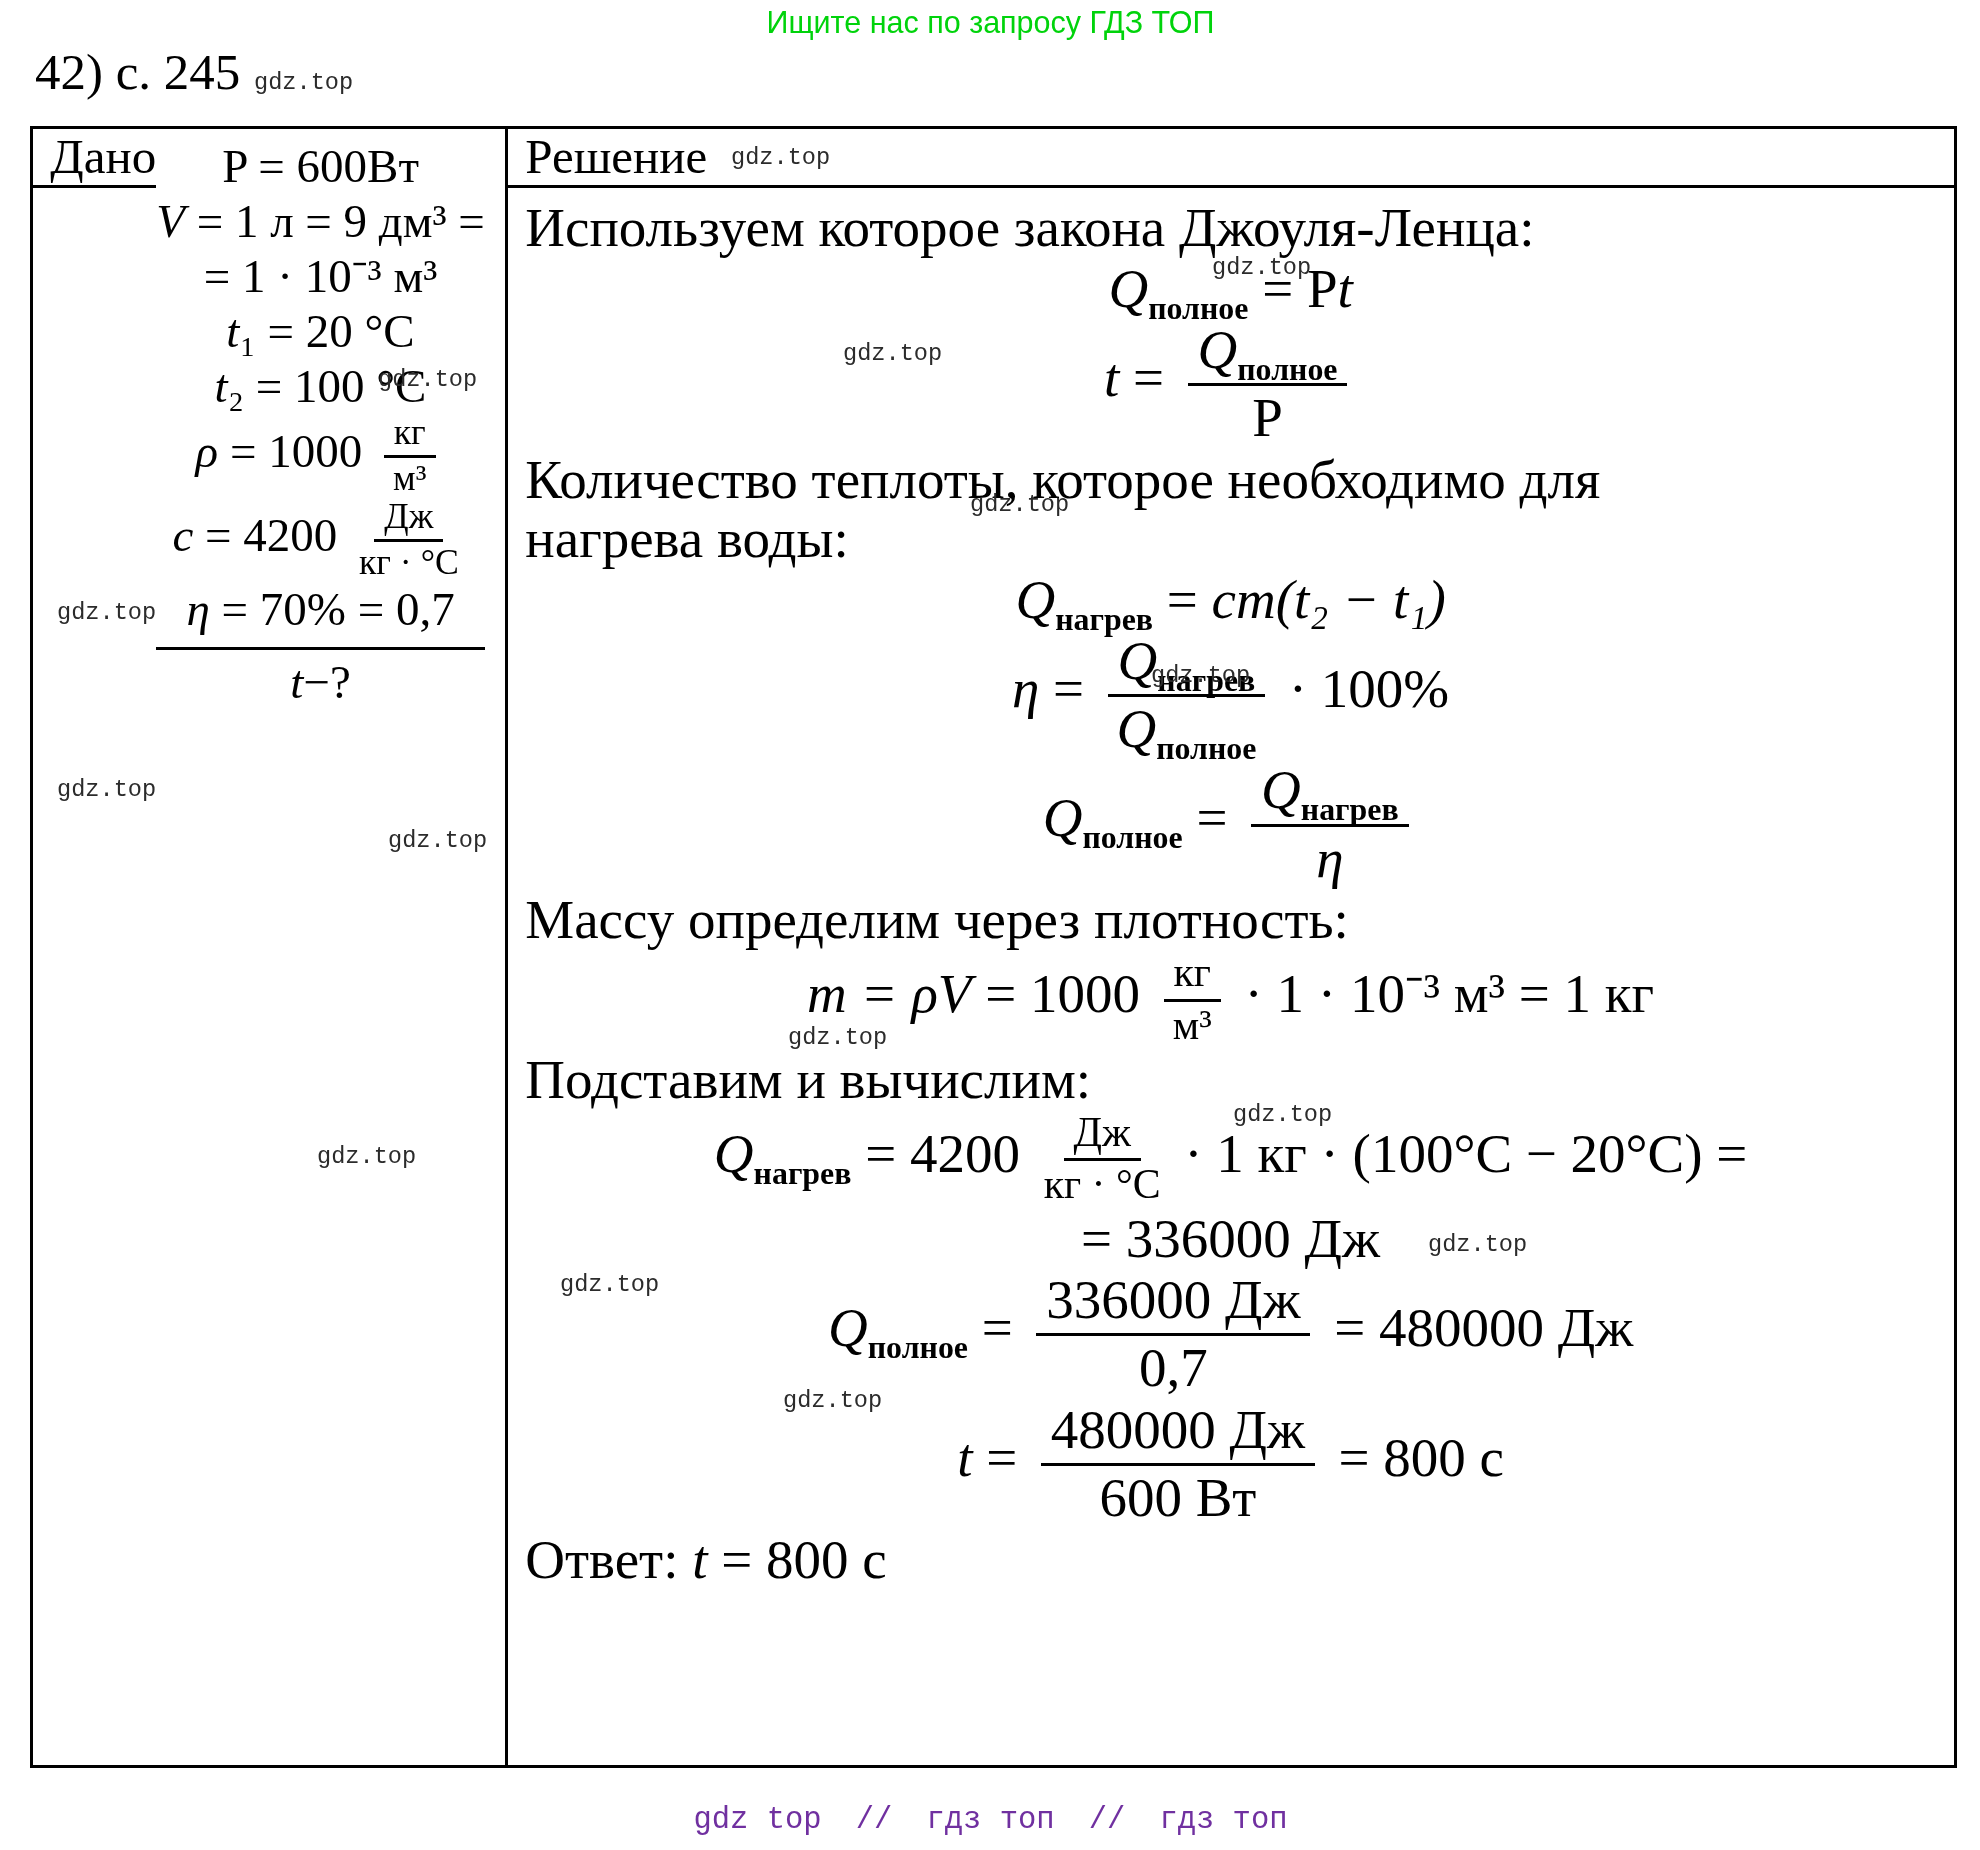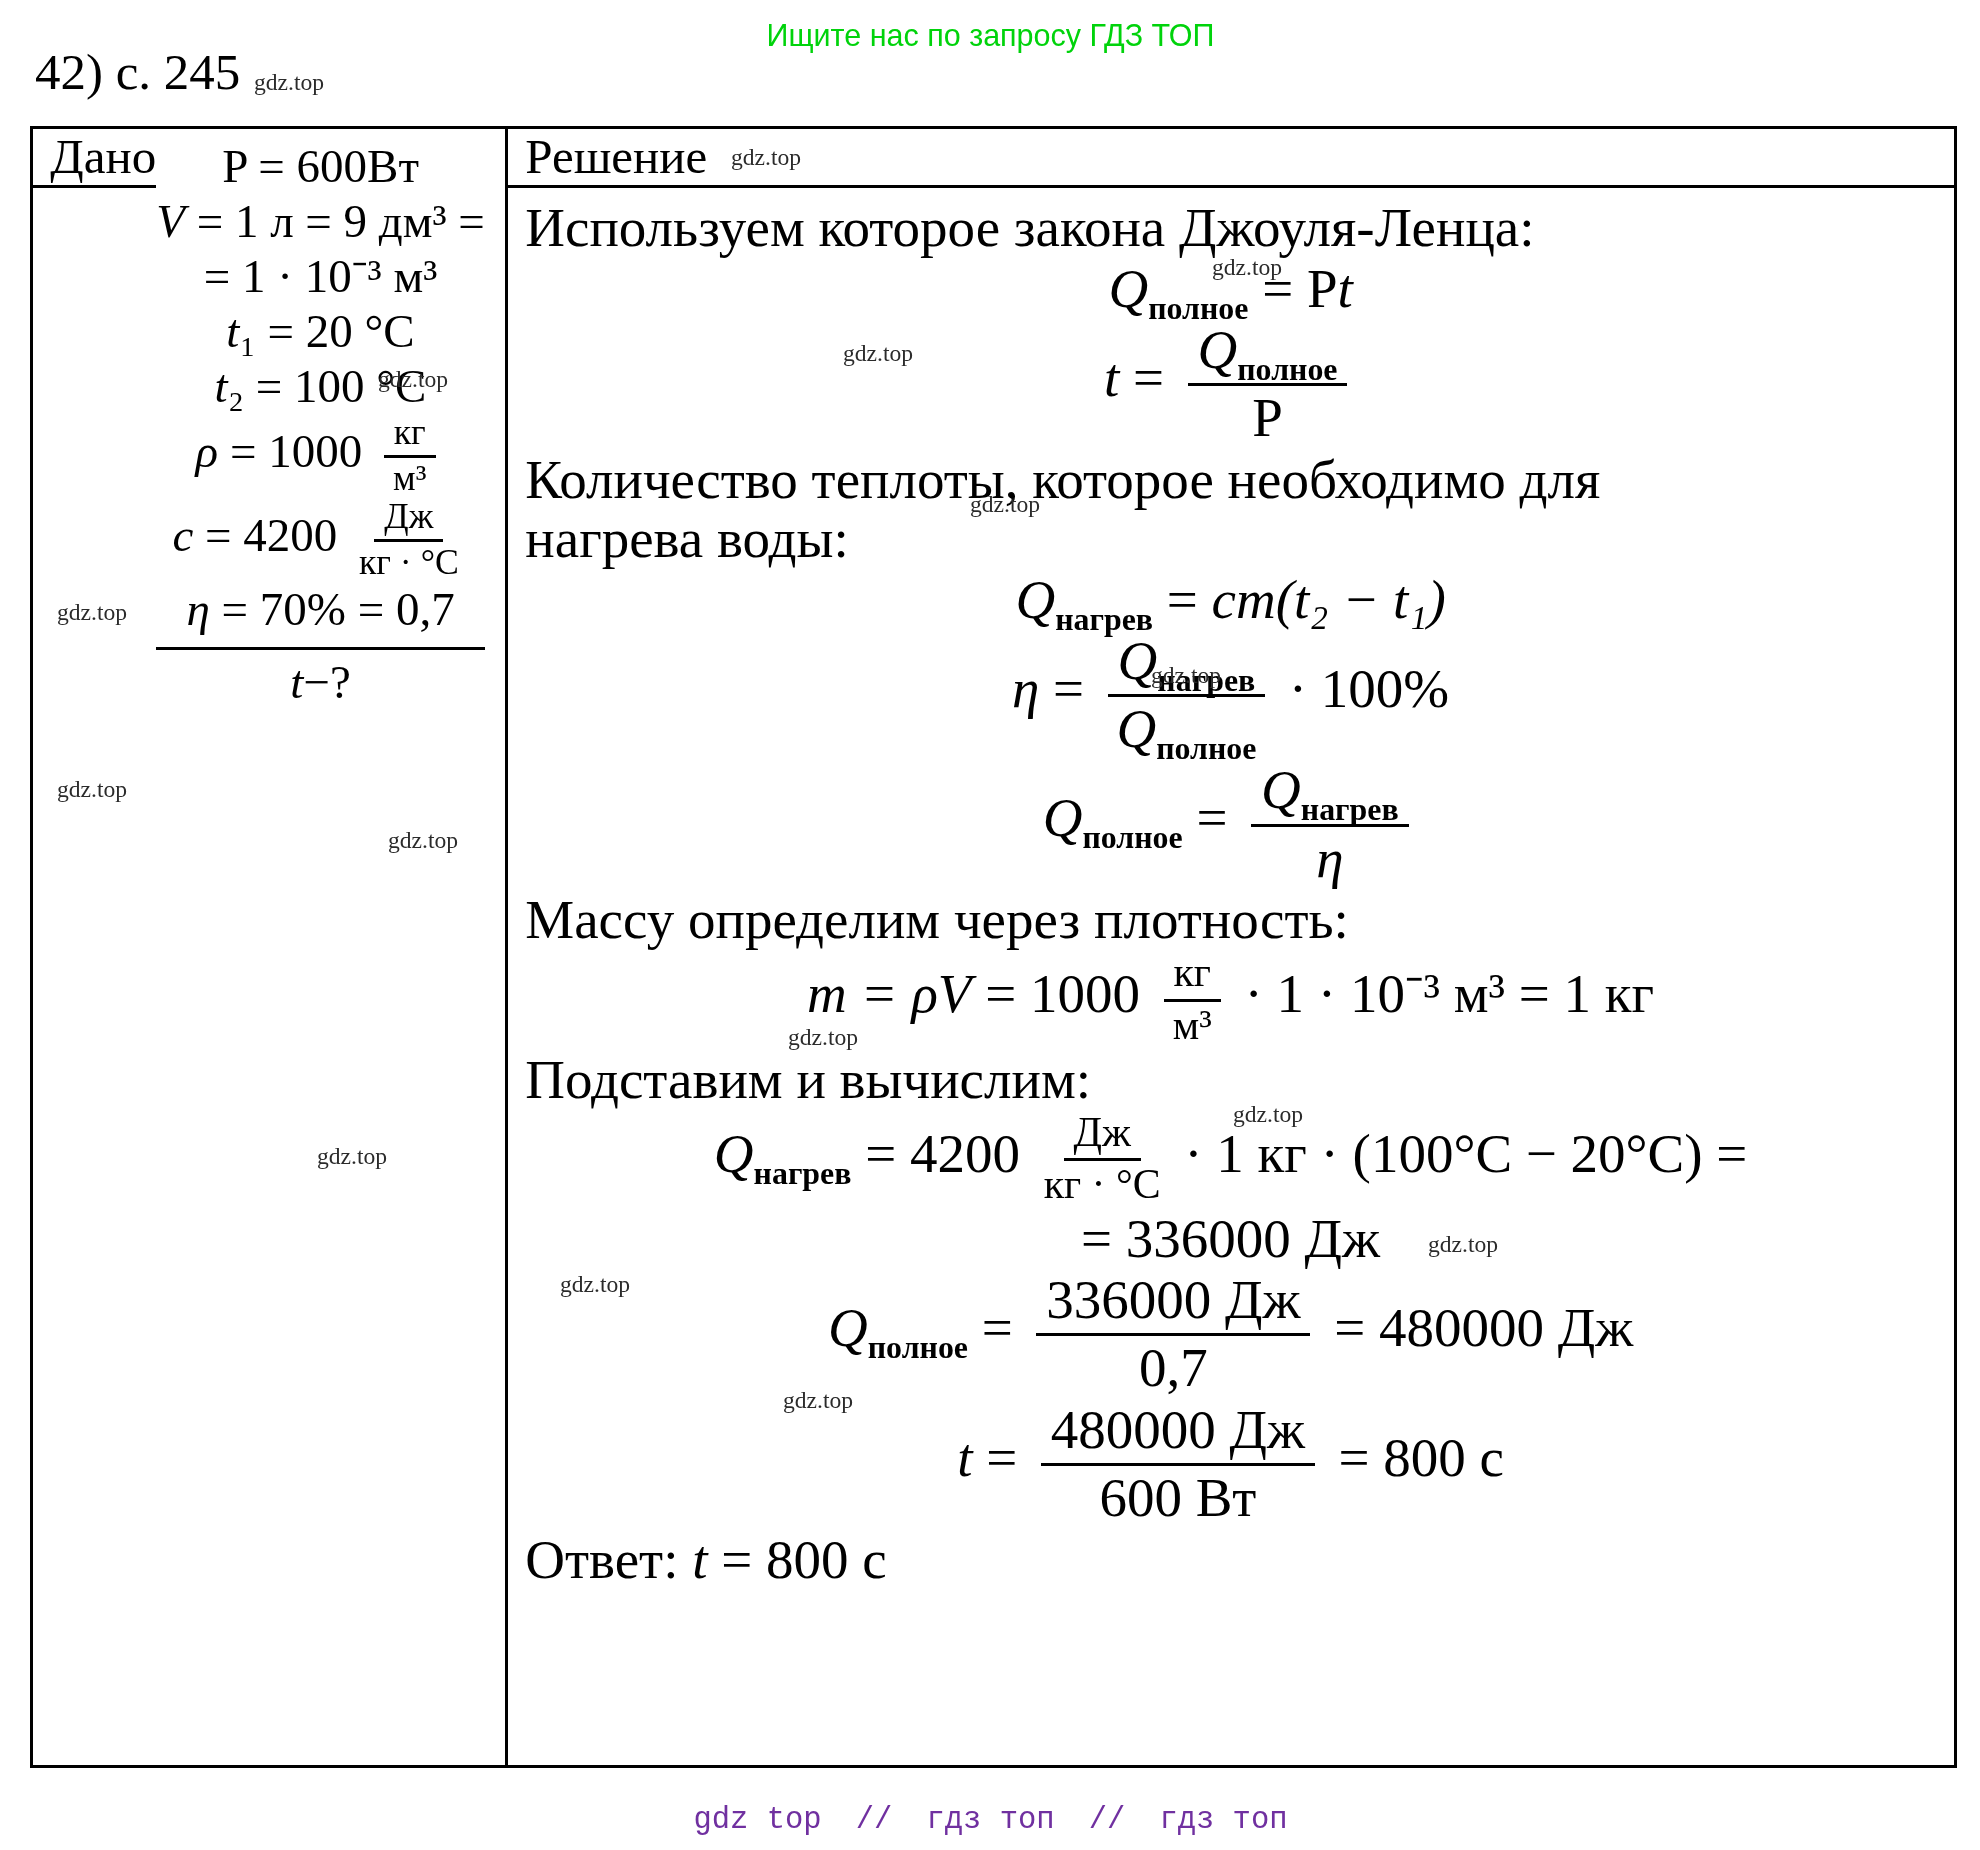--- a/index.html
+++ b/index.html
@@ -2,26 +2,26 @@
 <html><head>
 <meta charset="utf-8">
 <style>
   * { margin:0; padding:0; box-sizing:border-box; }
   html, body { background:#ffffff; }
   body {
     width:1981px; height:1851px; position:relative; overflow:hidden;
     font-family:"Liberation Serif", serif; color:#000;
   }
   .banner {
-    position:absolute; top:18px; left:0; width:100%; text-align:center;
+    position:absolute; top:5px; left:0; width:100%; text-align:center;
     font-family:"Liberation Sans", sans-serif; font-size:30.5px; color:#00d30b;
   }
   .problem-num { position:absolute; top:43px; left:35px; font-size:51px; }
   .wm {
-    position:absolute; font-family:Liberation Serif, serif;
+    position:absolute; font-family:Liberation Mono, monospace;
     font-size:23.6px; color:#2b2b2b; white-space:nowrap;
   }
   .solution-table {
     position:absolute; left:29.6px; top:126px; width:1927px; height:1642px;
     border:3.9px solid #000; display:flex; align-items:stretch; background:#fff;
   }
   .given-col { flex:0 0 475px; width:475px; border-right:3px solid #000; display:flex; }
   .solution-col { flex:1 1 auto; min-width:0; display:flex; flex-direction:column; }
   .cell-header {
     height:59px; border-bottom:3px solid #000;

